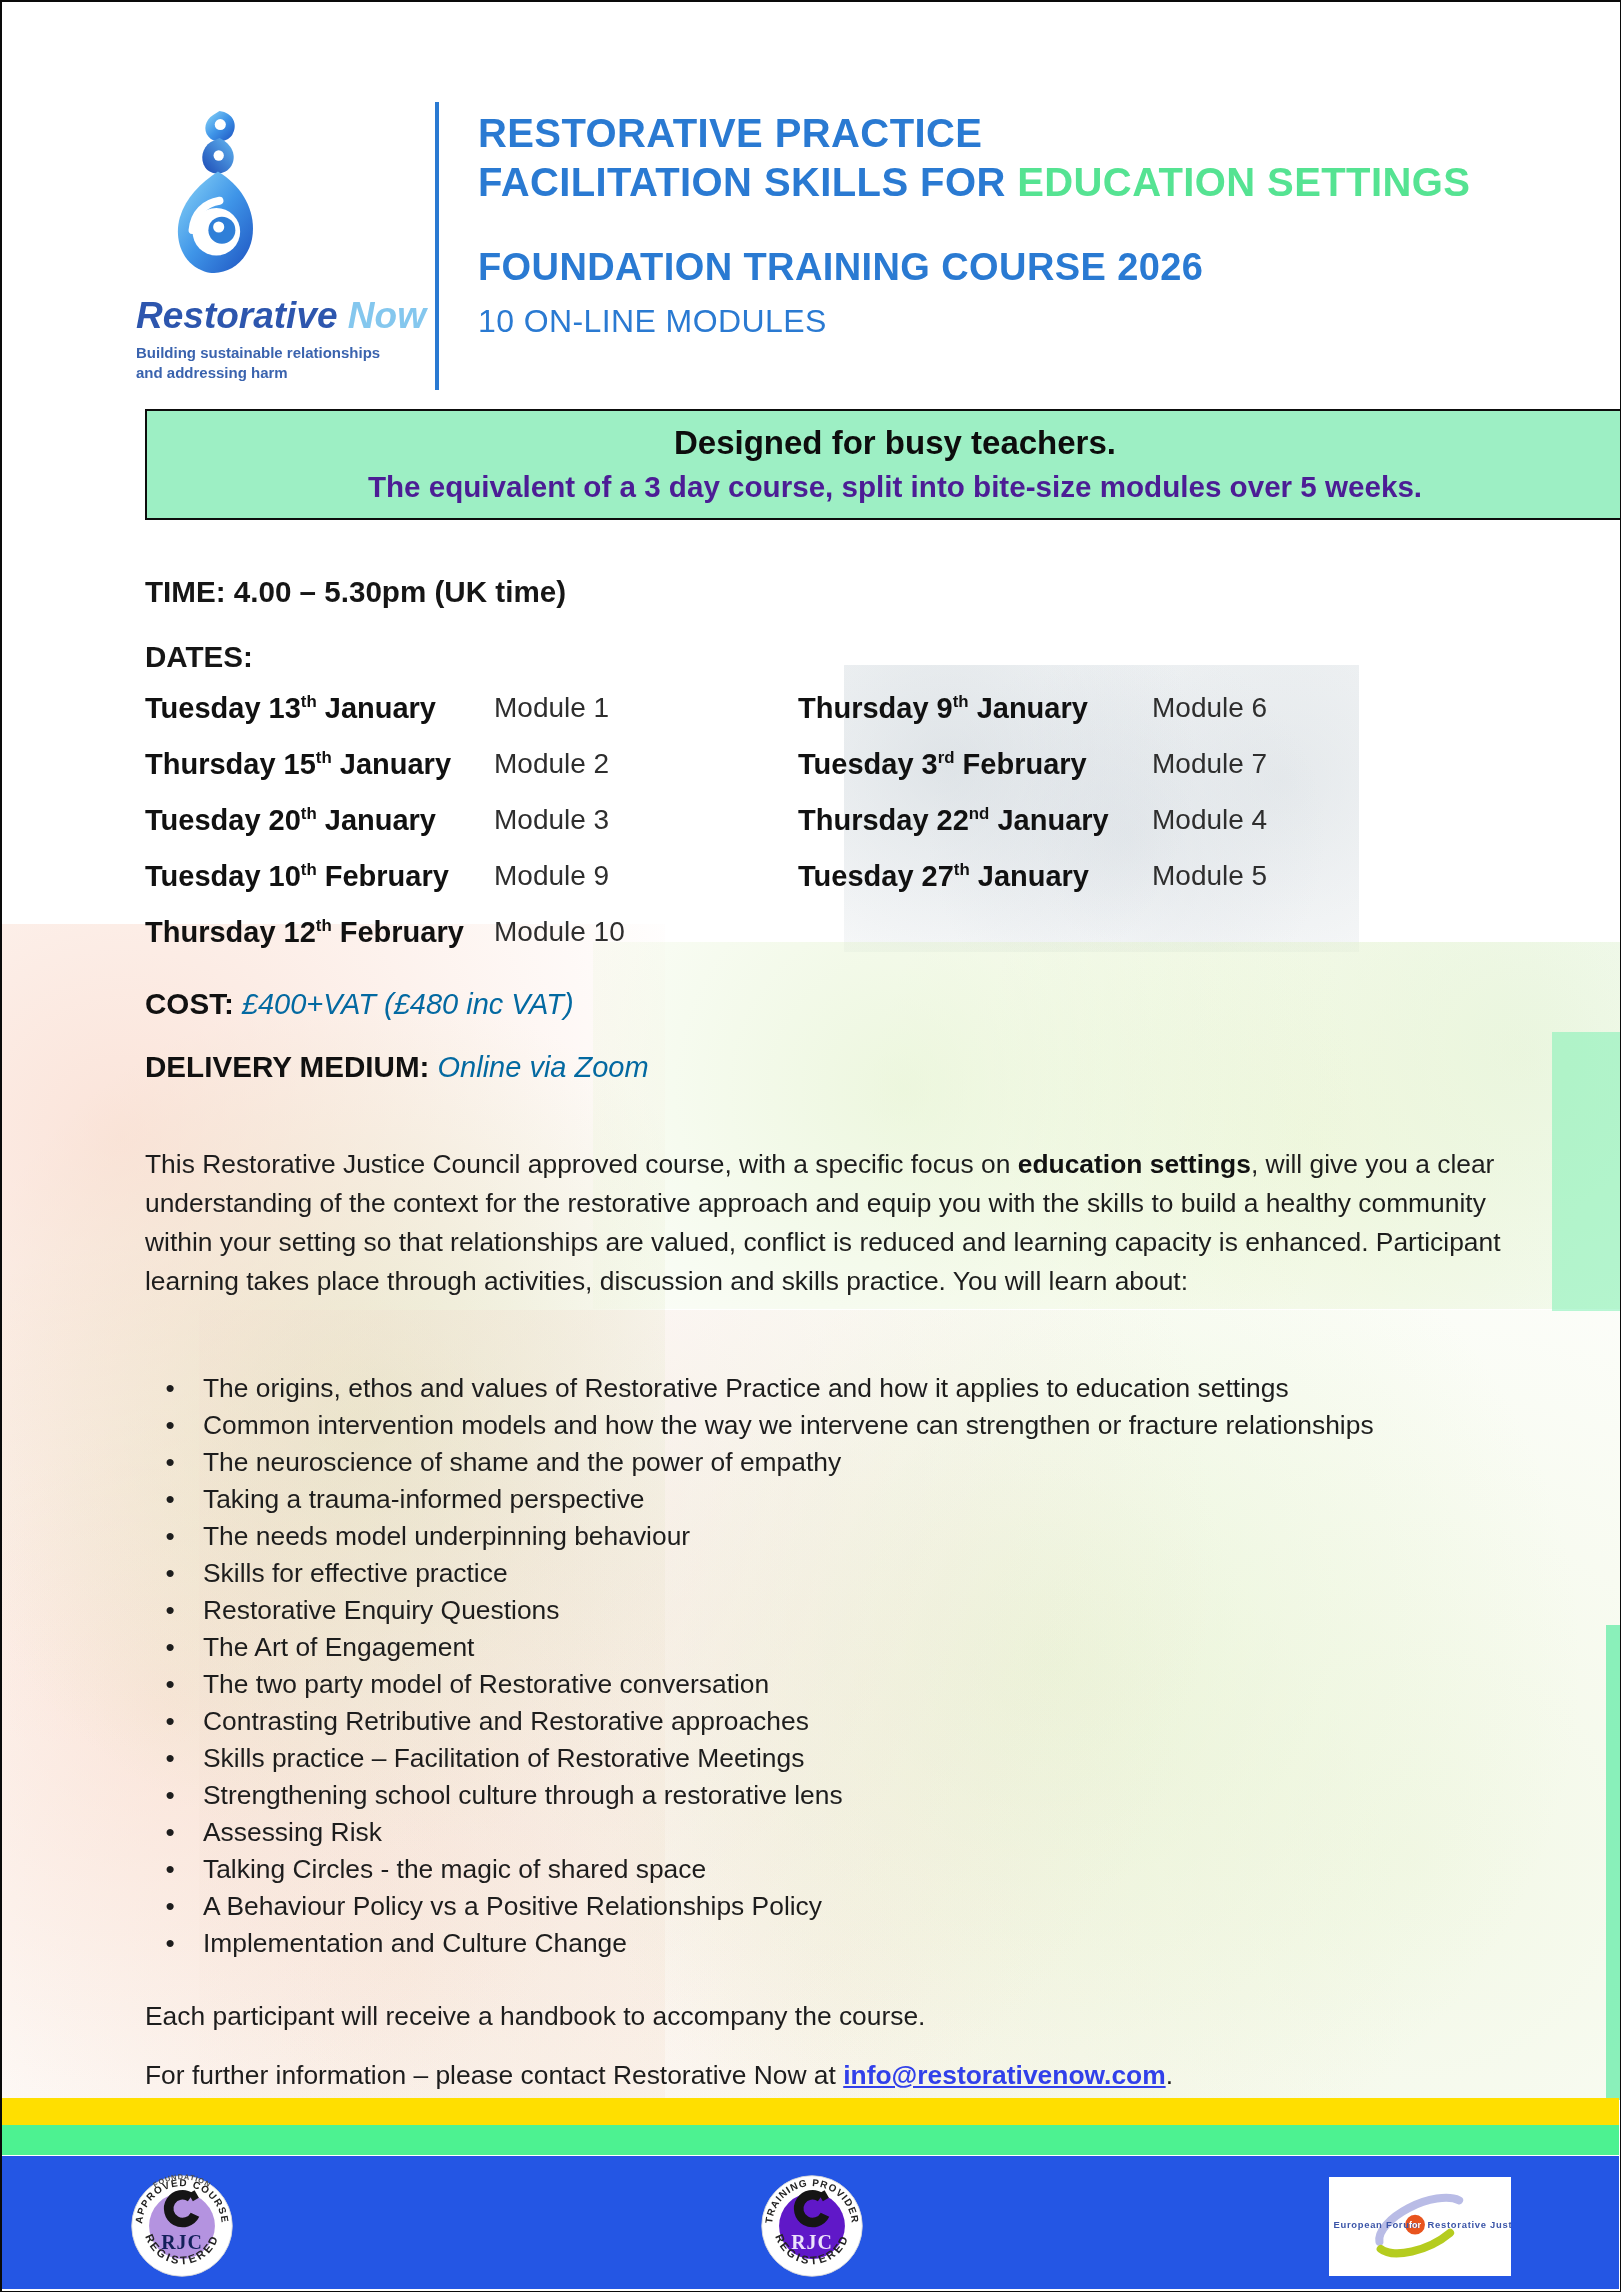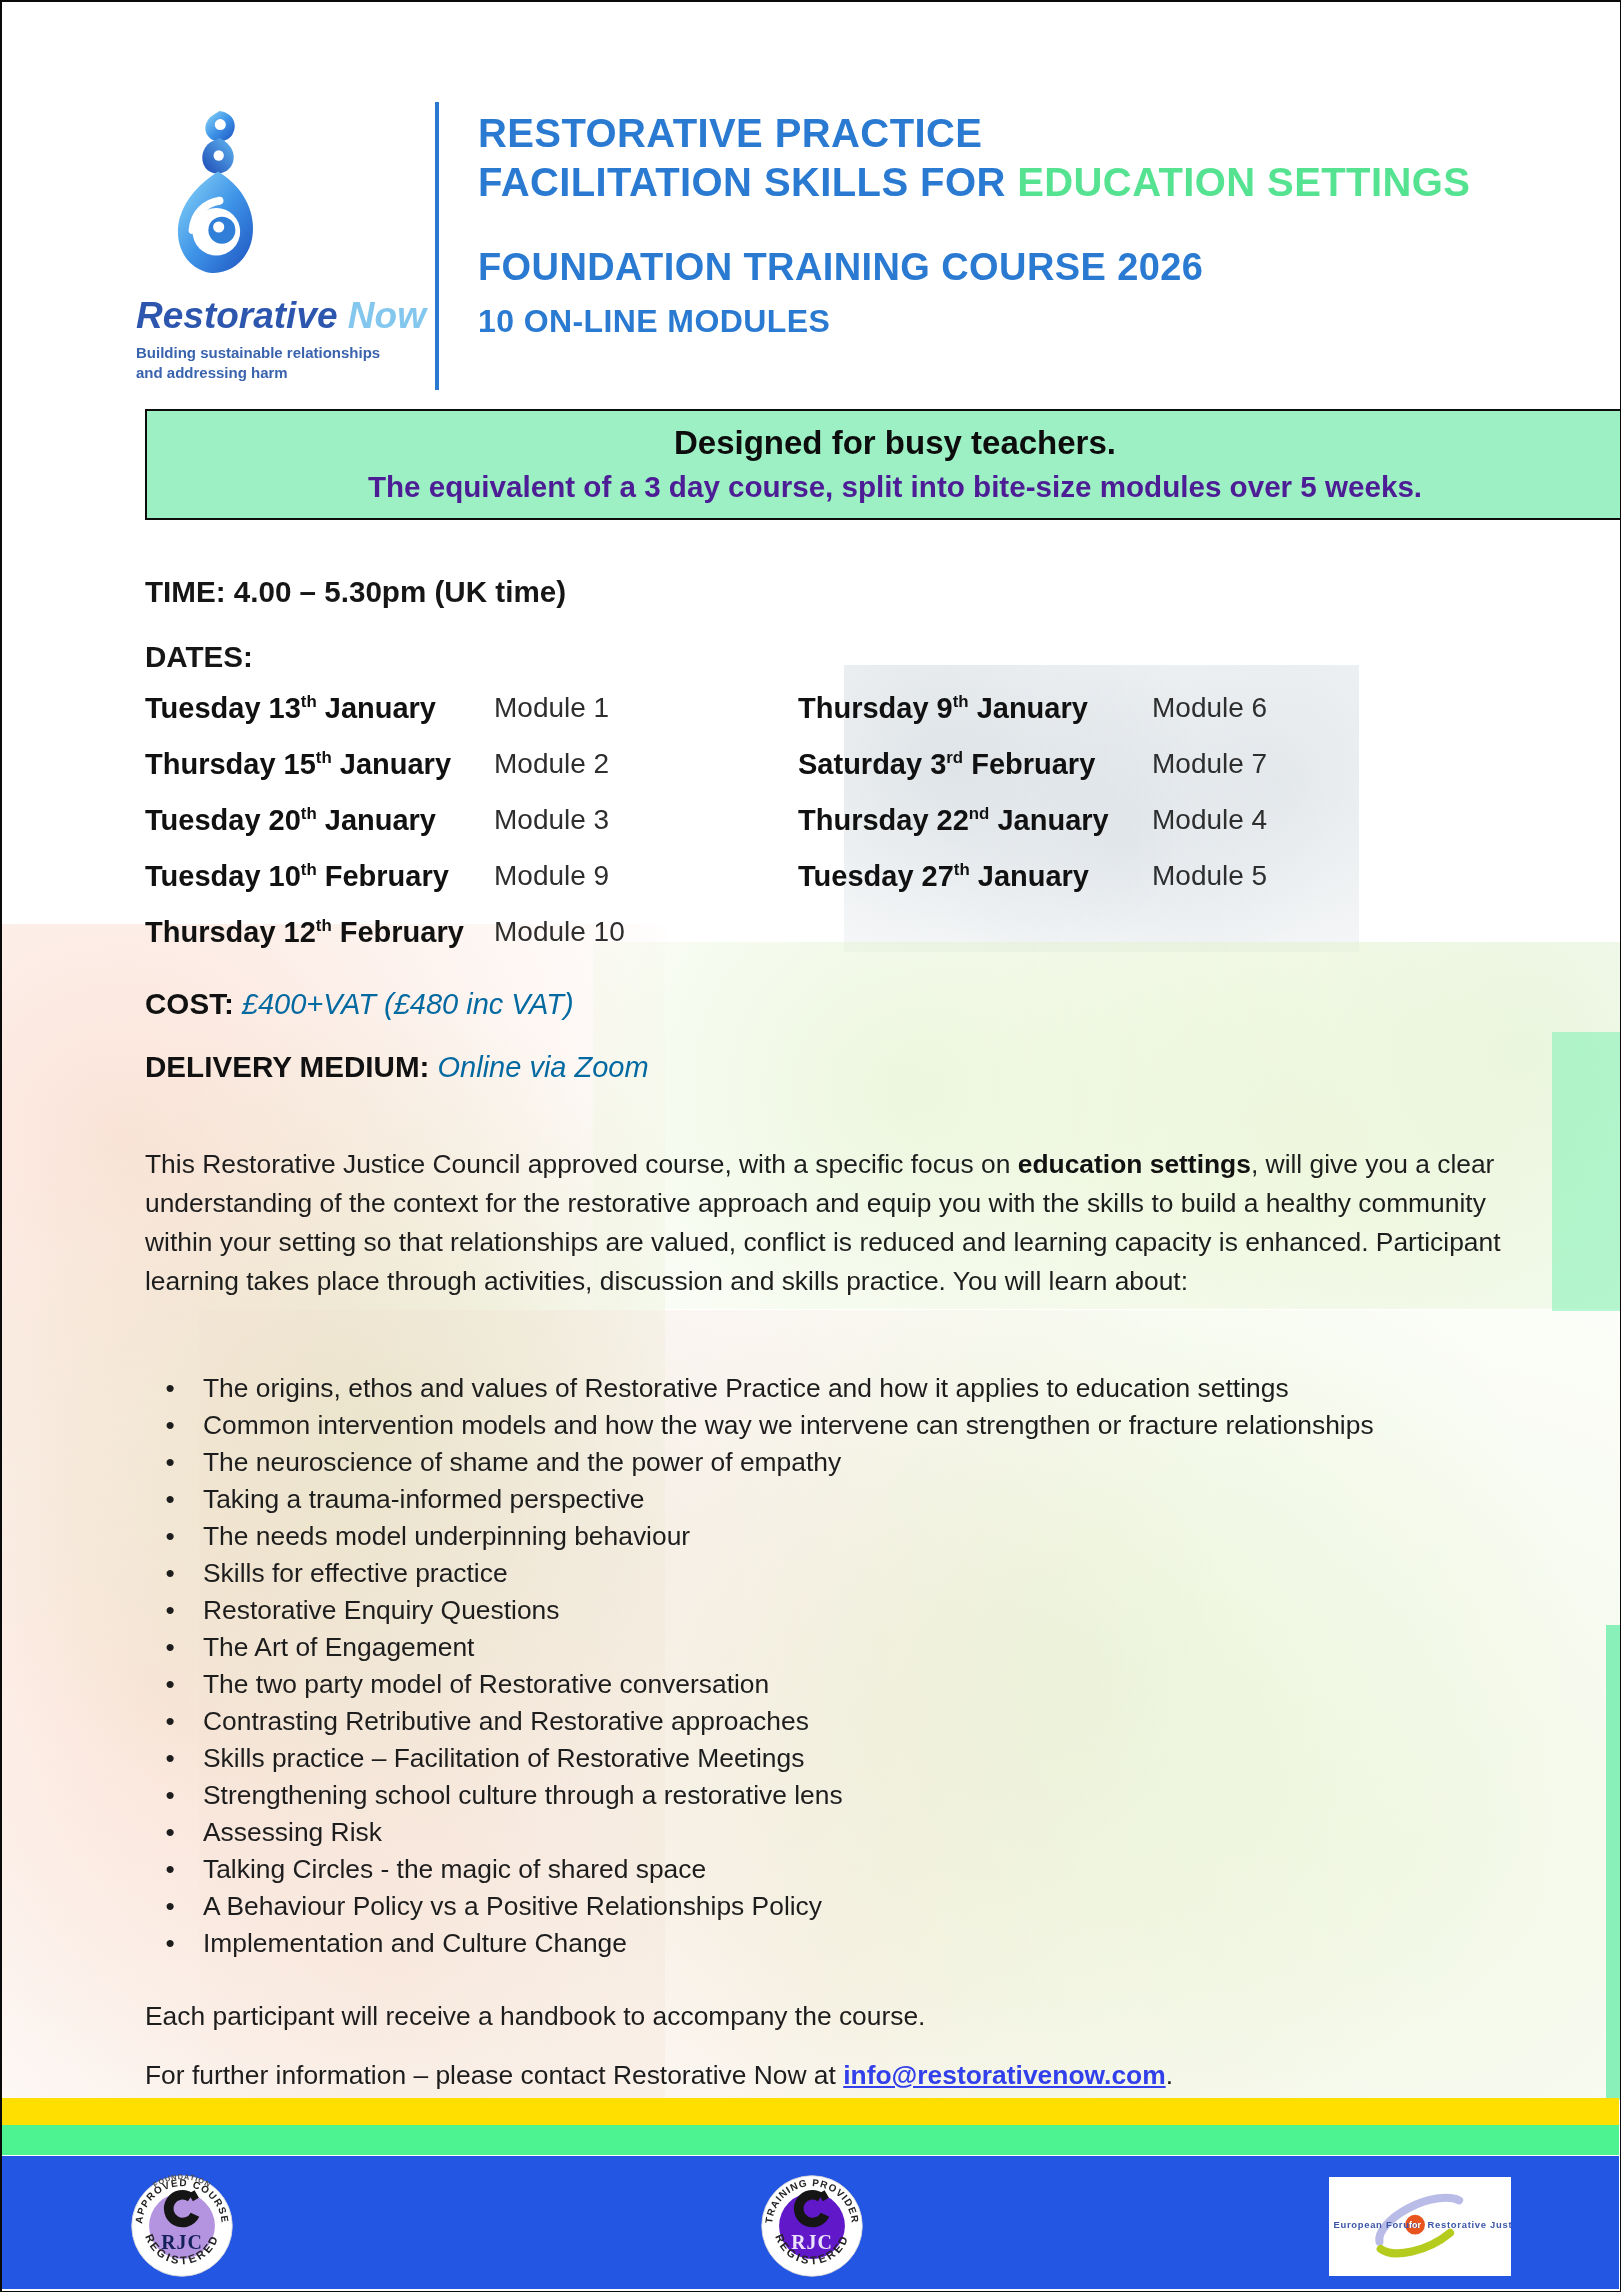--- a/index.html
+++ b/index.html
@@ -51,21 +51,21 @@
   .koru{display:block;margin-left:19.7px;}
   .wordmark{font-style:italic;font-weight:700;font-size:37px;letter-spacing:0px;margin-top:5.4px;white-space:nowrap;}
   .wordmark .w1{color:#2d56ae;text-align:right;}
   .wordmark .w2{color:#84c7ee;}
   .tagline{margin-top:5.4px;font-size:15px;line-height:20.6px;color:#3a63ae;font-weight:600;}
   .hdr-divider{left:433px;top:100px;width:3.6px;height:288px;background:#2a7ad2;}
   .titles{left:476px;top:107px;width:1119px;}
   .title-main{font-size:40px;font-weight:700;line-height:49px;color:#2a7ad2;letter-spacing:0.4px;}
   .title-green{color:#55e392;}
   .subtitle1{margin-top:39px;font-size:38px;font-weight:700;color:#2a7ad2;letter-spacing:0.4px;}
-  .subtitle2{margin-top:14.3px;font-size:32px;font-weight:700;color:#2a7ad2;letter-spacing:0.4px;}
+  .subtitle2{margin-top:14.3px;font-size:32px;font-weight:400;color:#2a7ad2;letter-spacing:0.4px;}
 
   
   .banner{
     left:143px;top:407px;width:1500px;box-sizing:border-box;
     background:#9defc4;border:2.7px solid #0d0d0d;text-align:center;
     padding:12.5px 9px 14.3px 9px;
   }
   .banner-l1{font-size:33px;font-weight:700;color:#0d0d0d;}
   .banner-l2{font-size:29.6px;font-weight:700;color:#4c1d95;margin-top:8px;}
 
@@ -166,21 +166,21 @@
   <div class="abs z dates-line">DATES:</div>
 
   <div class="abs z schedule">
     <div class="dcell"><span>Tuesday 13</span><sup>th</sup><span> January</span></div>
     <div class="mcell">Module 1</div>
     <div class="dcell"><span>Thursday 9</span><sup>th</sup><span> January</span></div>
     <div class="mcell">Module 6</div>
 
     <div class="dcell"><span>Thursday 15</span><sup>th</sup><span> January</span></div>
     <div class="mcell">Module 2</div>
-    <div class="dcell"><span>Saturday 3</span><sup>rd</sup><span> February</span></div>
+    <div class="dcell"><span>Tuesday 3</span><sup>rd</sup><span> February</span></div>
     <div class="mcell">Module 7</div>
 
     <div class="dcell"><span>Tuesday 20</span><sup>th</sup><span> January</span></div>
     <div class="mcell">Module 3</div>
 
     <div class="dcell"><span>Thursday 22</span><sup>nd</sup><span> January</span></div>
     <div class="mcell">Module 4</div>
     <div class="dcell"><span>Tuesday 10</span><sup>th</sup><span> February</span></div>
     <div class="mcell">Module 9</div>
 

